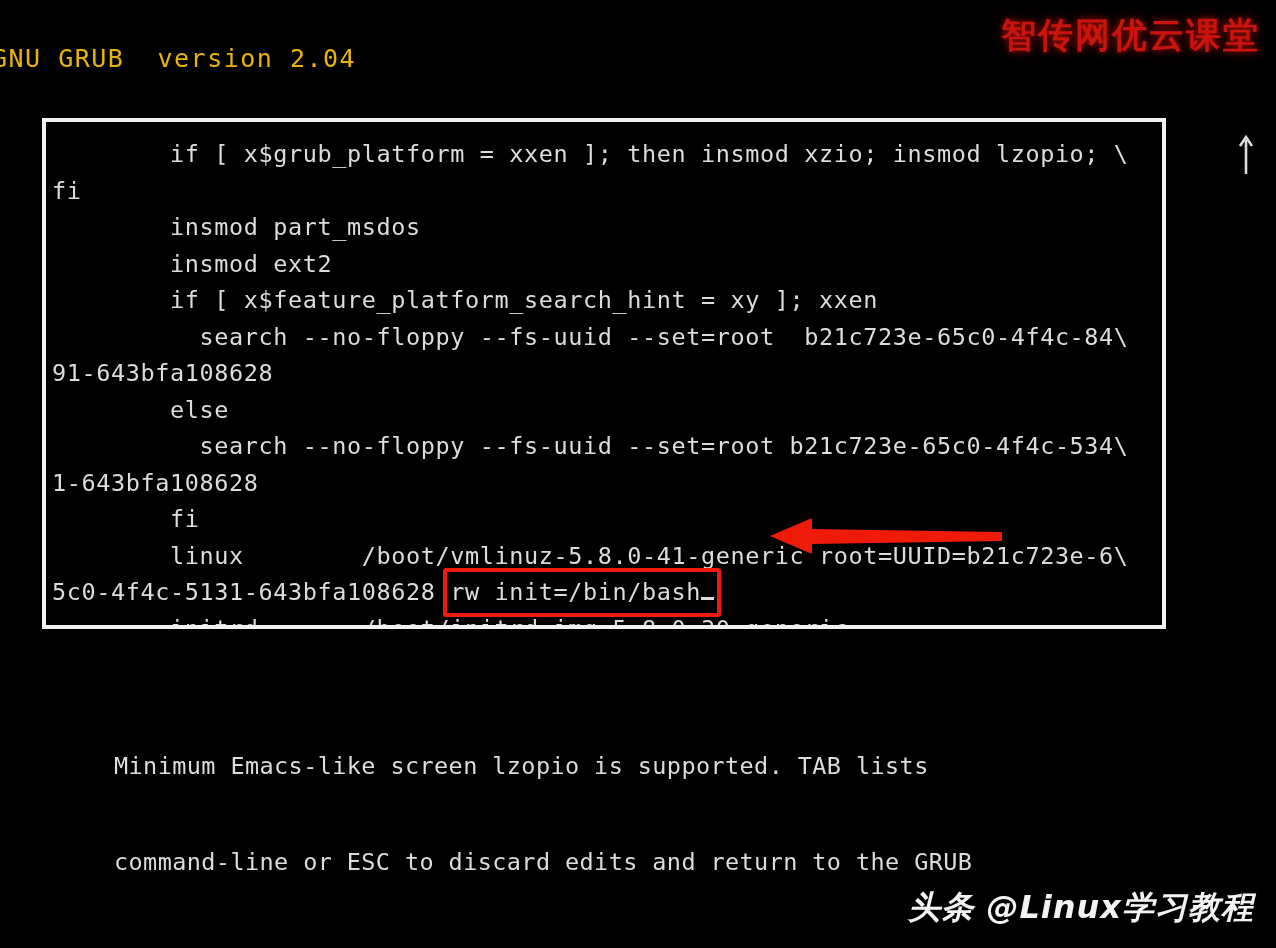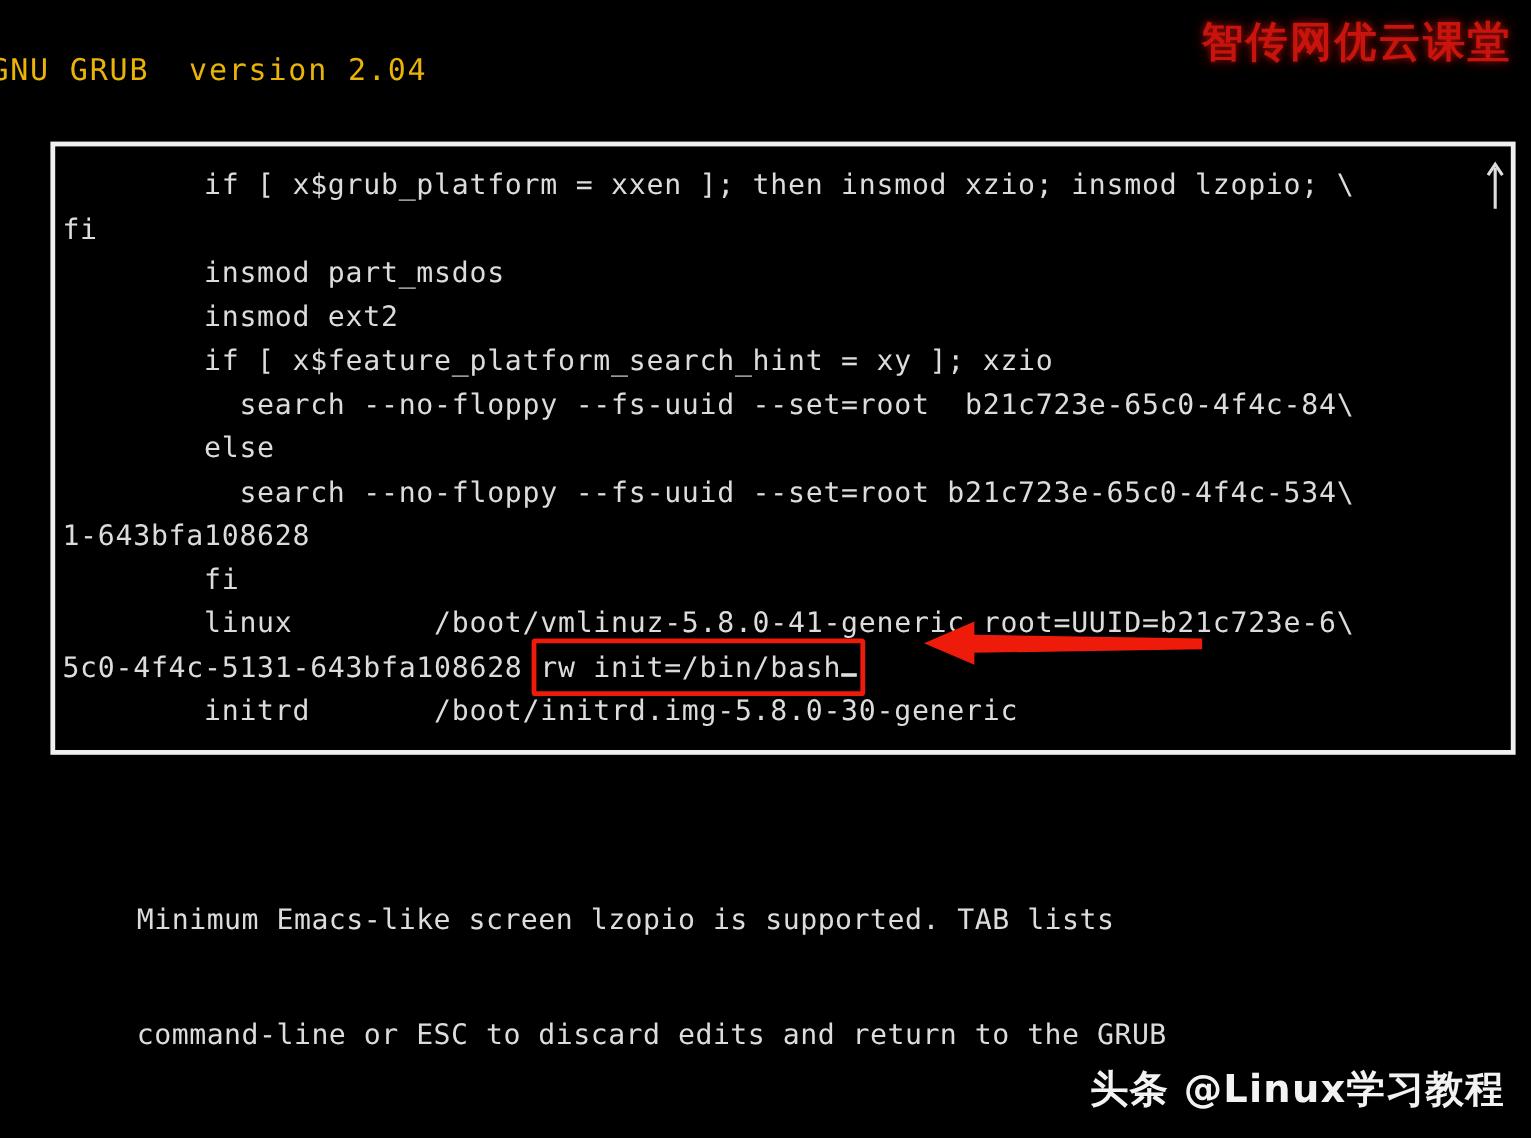--- a/index.html
+++ b/index.html
@@ -35,20 +35,21 @@
   .watermark-bottom {
     position: absolute;
     bottom: 18px;
     right: 22px;
     font-family: "DejaVu Sans", "Liberation Sans", sans-serif;
     font-size: 32px;
     font-weight: 700;
     color: #f2f2f2;
     white-space: nowrap;
     letter-spacing: 1px;
+    font-style: italic;
   }
 
   
   .grub-title {
     position: absolute;
     top: 44px;
     left: 0;
     width: 1268px;
     text-align: left;
     font-size: 25px;
@@ -57,21 +58,21 @@
     white-space: pre;
   }
   
   .grub-title span { position: relative; left: -8px; }
 
   
   .edit-box {
     position: absolute;
     left: 42px;
     top: 118px;
-    width: 1221px;
+    width: 1124px;
     height: 511px;
     border: 4px solid #f0f0f0;
     box-sizing: border-box;
     background: #000;
     overflow: hidden;
   }
   .edit-box-inner {
     padding: 14px 2px 0 6px;
   }
   .code-line {
@@ -142,22 +143,23 @@
 
 <div class="grub-title"><span>GNU GRUB  version 2.04</span></div>
 
 <div class="edit-box">
   <div class="edit-box-inner">
 
     <div class="code-line">        if [ x$grub_platform = xxen ]; then insmod xzio; insmod lzopio; \</div>
     <div class="code-line">fi</div>
     <div class="code-line">        insmod part_msdos</div>
     <div class="code-line">        insmod ext2</div>
-    <div class="code-line">        if [ x$feature_platform_search_hint = xy ]; xzio</div>
+    <div class="code-line">        if [ x$feature_platform_search_hint = xy ]; xxen</div>
     <div class="code-line">          search --no-floppy --fs-uuid --set=root  b21c723e-65c0-4f4c-84\</div>
+    <div class="code-line">91-643bfa108628</div>
     <div class="code-line">        else</div>
     <div class="code-line">          search --no-floppy --fs-uuid --set=root b21c723e-65c0-4f4c-534\</div>
     <div class="code-line">1-643bfa108628</div>
     <div class="code-line">        fi</div>
     <div class="code-line">        linux        /boot/vmlinuz-5.8.0-41-generic root=UUID=b21c723e-6\</div>
 
     <div class="code-line"><span>5c0-4f4c-5131-643bfa108628 </span><span class="hl-wrap"><span>rw init=/bin/bash</span><span class="cursor-block"></span><span class="hl-box"></span></span></div>
 
     <div class="code-line">        initrd       /boot/initrd.img-5.8.0-30-generic</div>
   </div>

